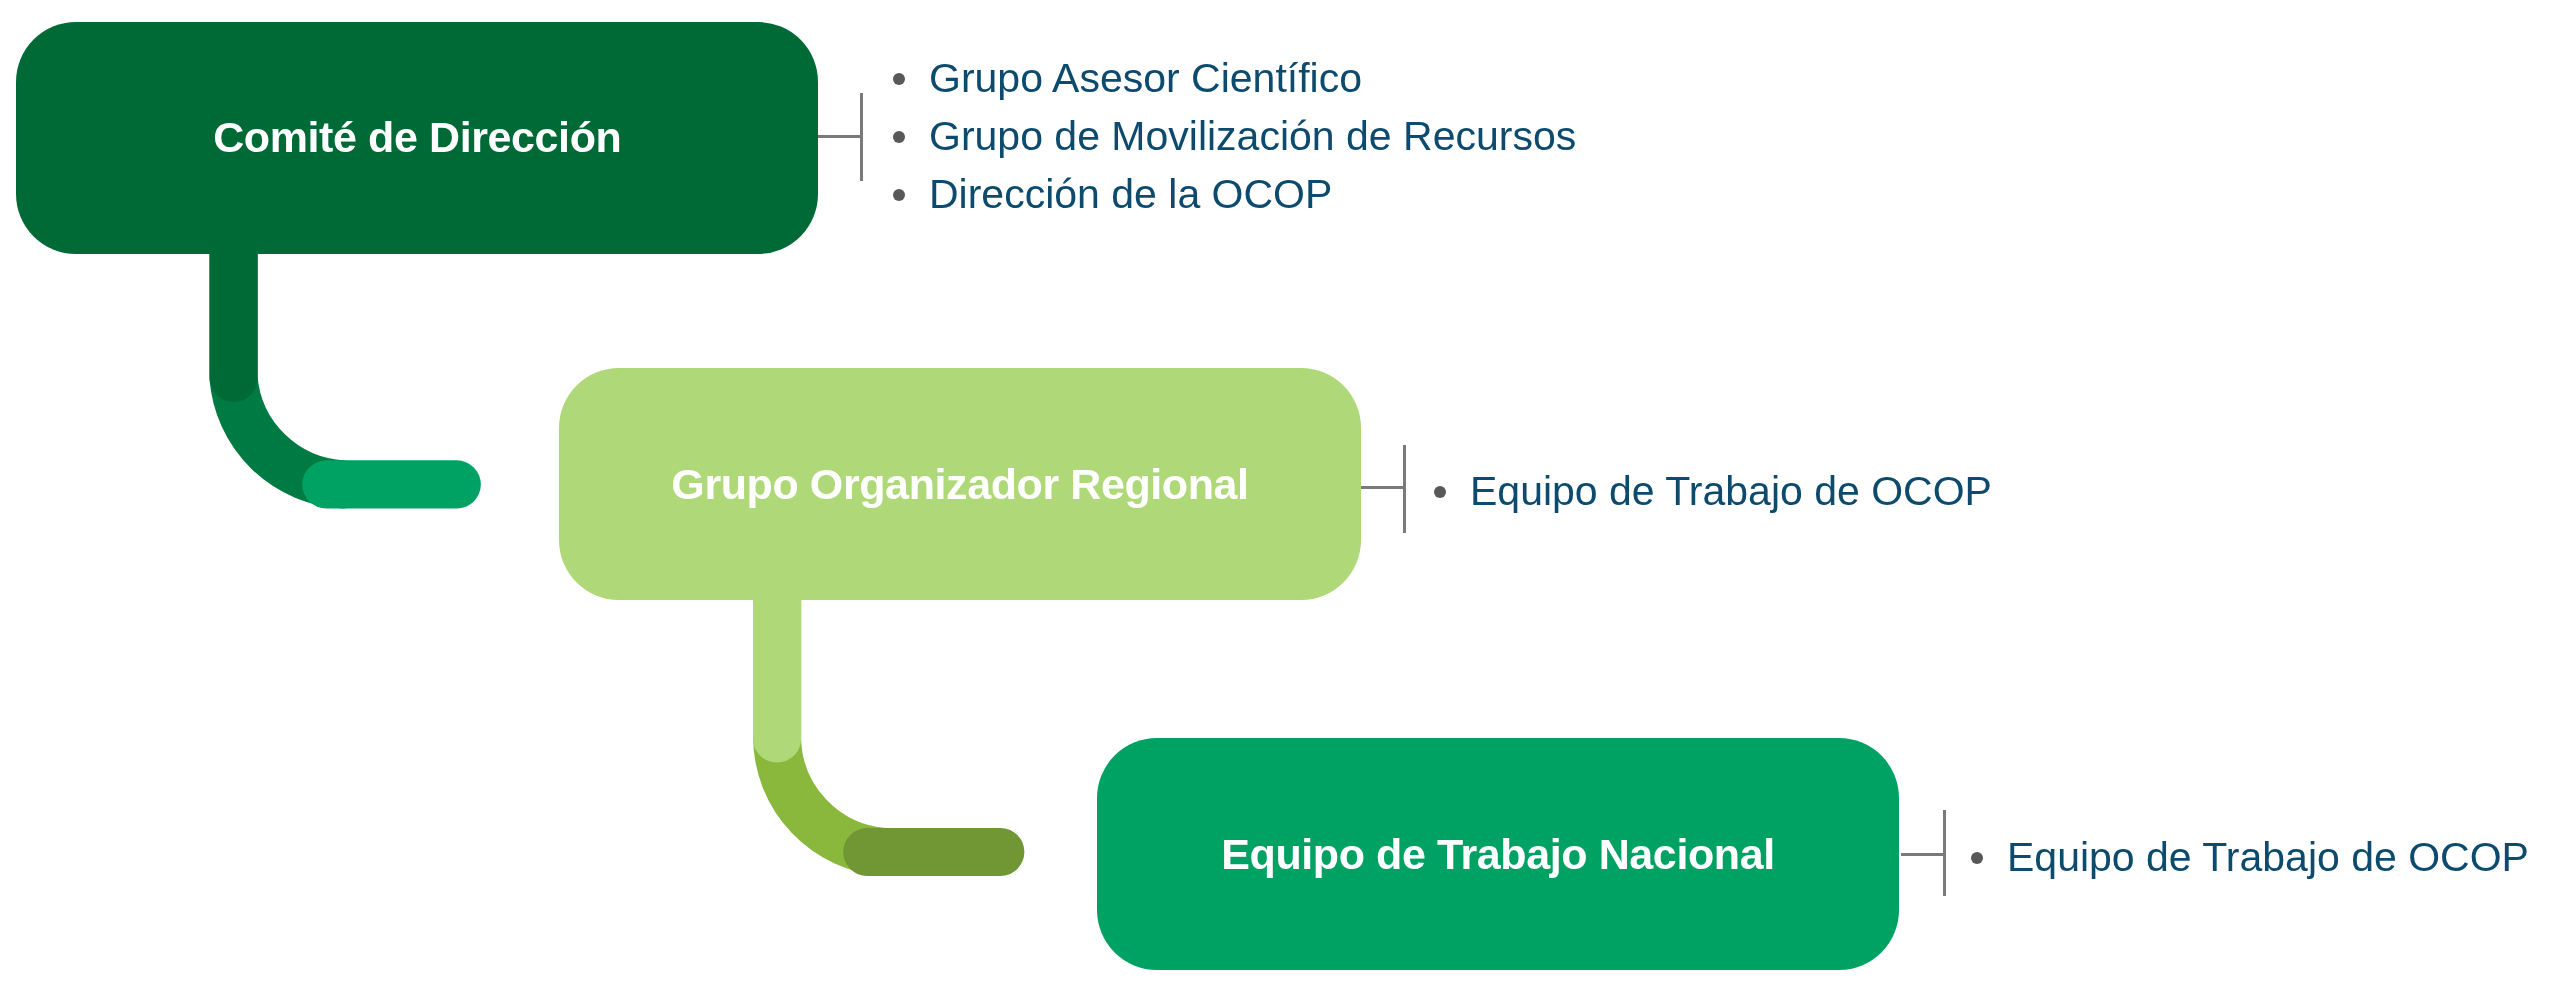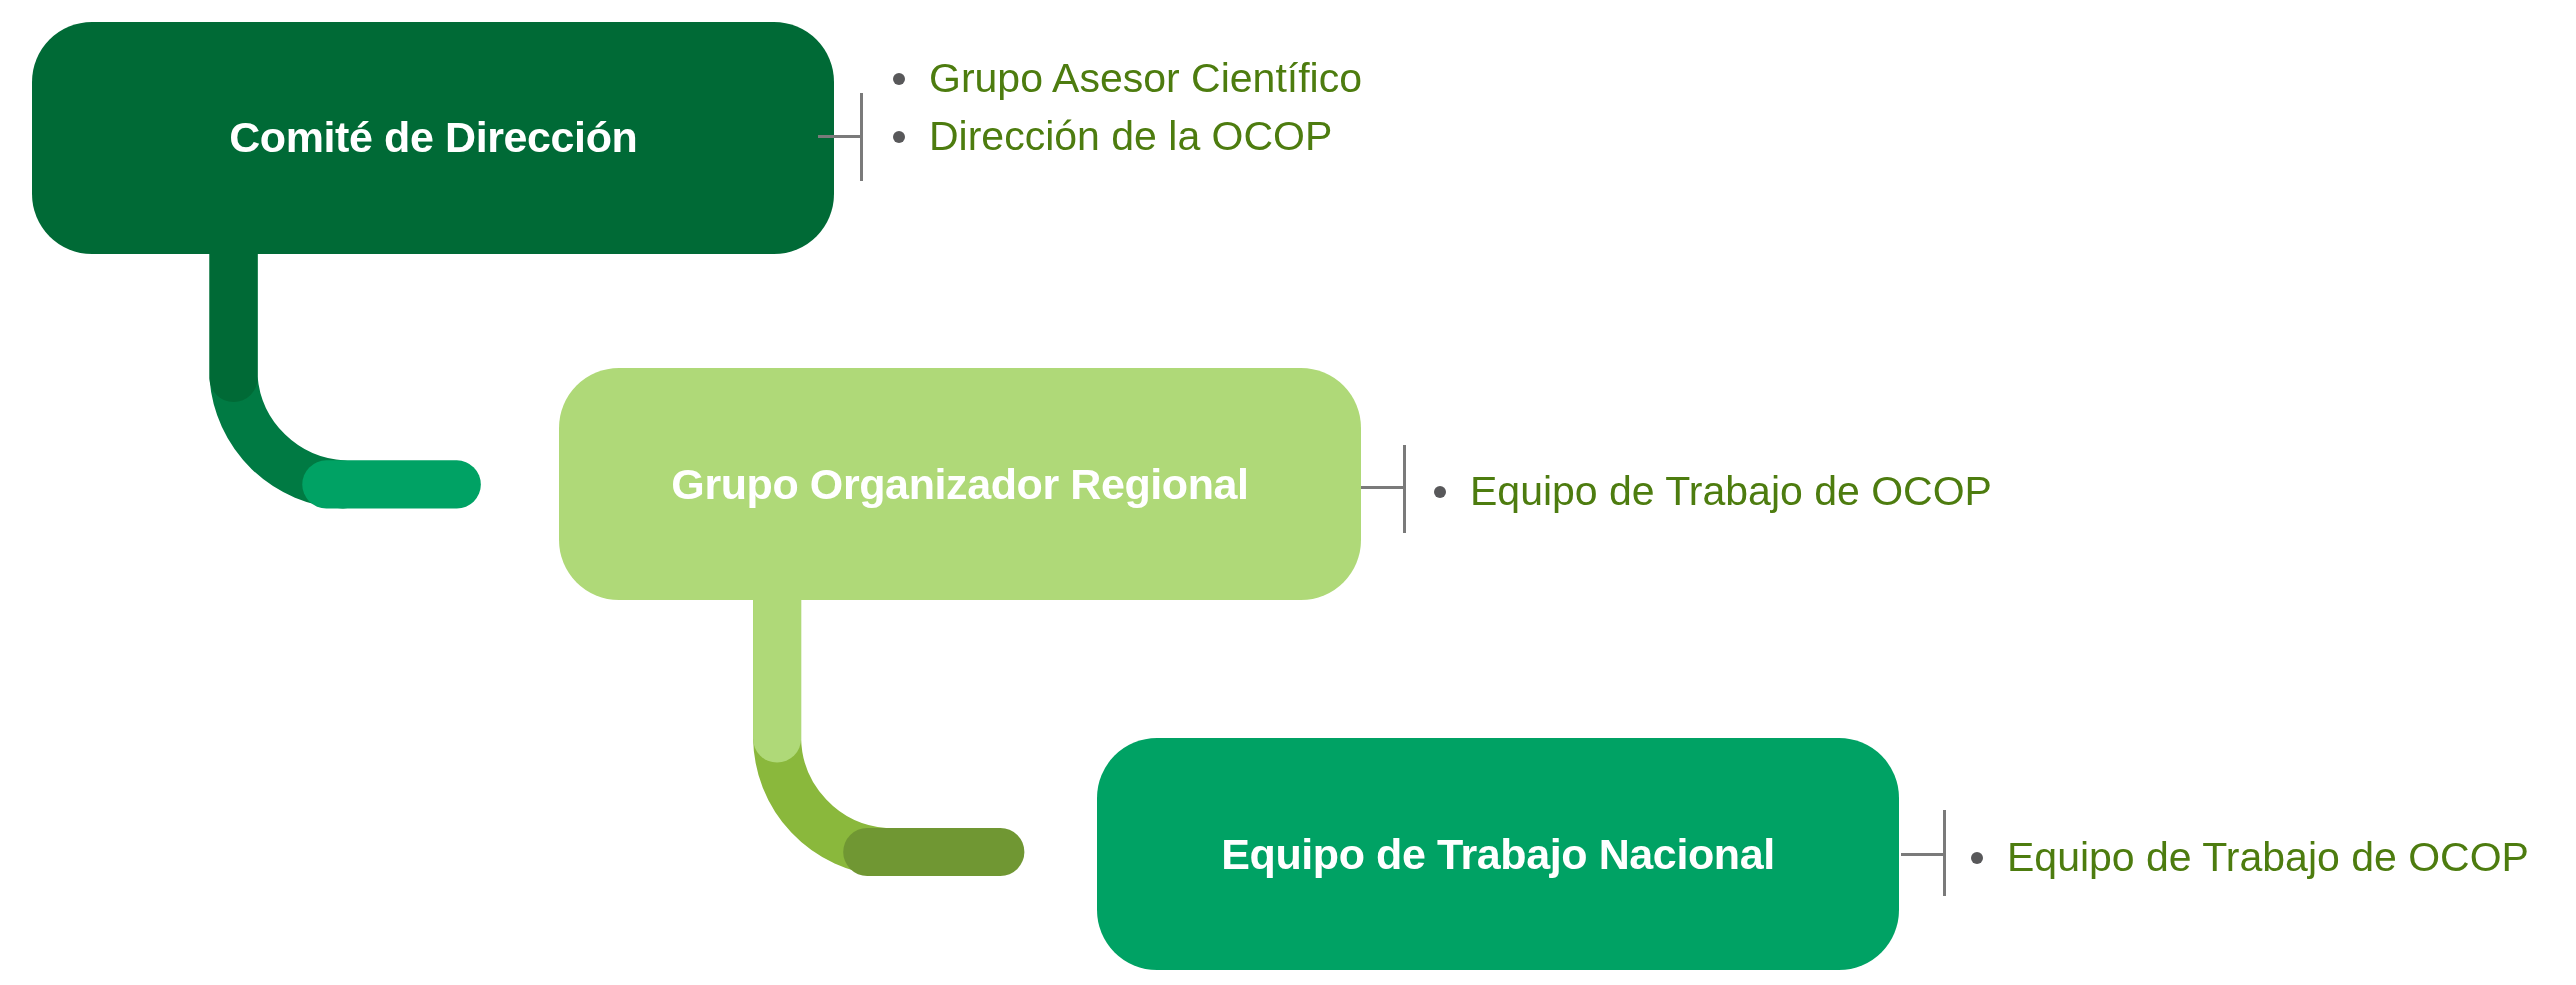--- a/index.html
+++ b/index.html
@@ -6,21 +6,21 @@
   body{width:2576px;height:986px;position:relative;overflow:hidden;font-family:"Liberation Sans",sans-serif;}
   .box{position:absolute;width:802px;height:232px;border-radius:60px;display:flex;align-items:center;justify-content:center;}
   .box-label{color:#ffffff;font-weight:bold;font-size:43px;font-family:"Liberation Sans",sans-serif;letter-spacing:-0.4px;}
   #box1{left:16.3px;top:21.5px;}
   #box2{left:559px;top:368px;text-align:center;}
   #box3{left:1097px;top:738px;}
   svg.connectors{position:absolute;left:0;top:0;width:2576px;height:986px;}
   .bracket-h{position:absolute;height:2.6px;background:#7a7a7a;}
   .bracket-v{position:absolute;width:2.6px;background:#7a7a7a;}
   .item-list{position:absolute;margin:0;padding:0;list-style:none;}
-  .item{position:relative;color:#4d7c0f;font-size:41px;line-height:58px;padding-left:36px;white-space:nowrap;font-family:"Liberation Sans",sans-serif;}
+  .item{position:relative;color:#0c4a6e;font-size:41px;line-height:58px;padding-left:36px;white-space:nowrap;font-family:"Liberation Sans",sans-serif;}
   .bullet{position:absolute;left:0;top:24px;width:12px;height:12px;border-radius:50%;background:#58585a;}
 </style>
 </head>
 <body>
 
 <svg class="connectors" viewBox="0 0 3000 1148">
 
   <g>
     <path d="M272 290 L272 440 A135 135 0 0 0 400 564" stroke="#007a43" stroke-width="56" fill="none" stroke-linecap="round"></path>
     <path d="M380 564 L532 564" stroke="#00a264" stroke-width="56" fill="none" stroke-linecap="round"></path>
@@ -28,34 +28,35 @@
     <path d="M376 548 A135 135 0 0 0 400 592" stroke="none" fill="none"></path>
   </g>
 
   <g>
     <path d="M905 695 L905 860 A135 135 0 0 0 1030 992" stroke="#8ab83c" stroke-width="56" fill="none" stroke-linecap="round"></path>
     <path d="M1010 992 L1165 992" stroke="#709733" stroke-width="56" fill="none" stroke-linecap="round"></path>
     <path d="M905 695 L905 860" stroke="#afd978" stroke-width="56" fill="none" stroke-linecap="round"></path>
   </g>
 </svg>
 
-<div id="box1" class="box" style="background:#006a36;margin-left:16px;">
+<div id="box1" class="box" style="background:#006a36;">
   <span class="box-label">Comité de Dirección</span>
 </div>
 <div id="box2" class="box" style="background:#afd978;">
   <span class="box-label">Grupo Organizador Regional</span>
 </div>
 <div id="box3" class="box" style="background:#00a264;">
   <span class="box-label">Equipo de Trabajo Nacional</span>
 </div>
 
 <div class="bracket-h" style="left:818px;top:135px;width:43px;"></div>
 <div class="bracket-v" style="left:860px;top:93px;height:88px;"></div>
 <ul class="item-list" style="left:893px;top:49px;">
   <li class="item"><span class="bullet"></span><span>Grupo Asesor Científico</span></li>
+  <li class="item"><span class="bullet"></span><span>Grupo de Movilización de Recursos</span></li>
   <li class="item"><span class="bullet"></span><span>Dirección de la OCOP</span></li>
 </ul>
 
 <div class="bracket-h" style="left:1361px;top:486px;width:43px;"></div>
 <div class="bracket-v" style="left:1403px;top:445px;height:88px;"></div>
 <ul class="item-list" style="left:1434px;top:462px;">
   <li class="item"><span class="bullet"></span><span>Equipo de Trabajo de OCOP</span></li>
 </ul>
 
 <div class="bracket-h" style="left:1901px;top:853px;width:43px;"></div>

